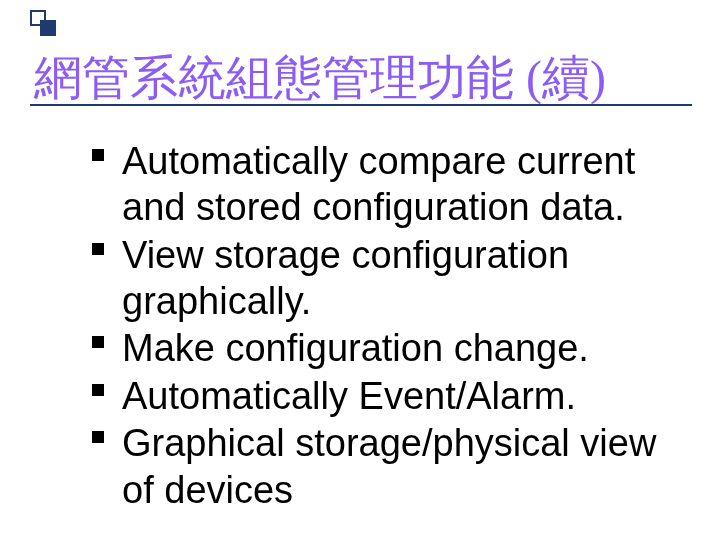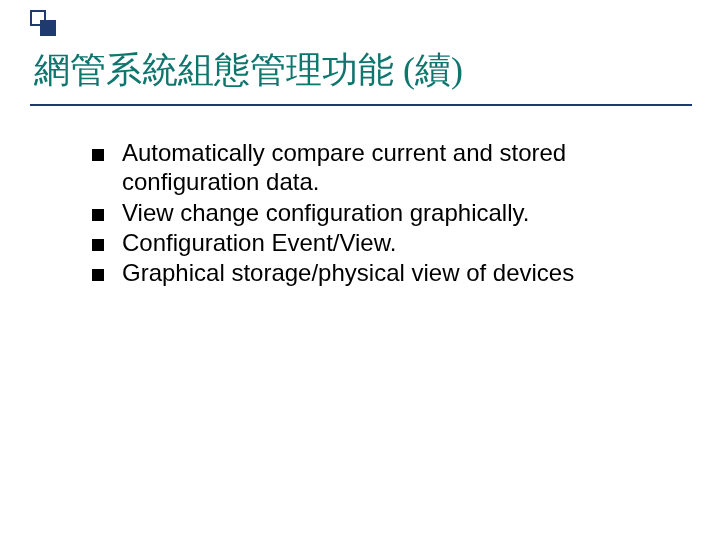--- a/index.html
+++ b/index.html
@@ -48,31 +48,31 @@
     right: 28px;
     top: 104px;
     height: 0;
     border-top: 2px solid #1f3a6e;
   }
   .title {
     position: absolute;
     left: 34px;
     top: 46px;
     font-family: "PMingLiU", "Times New Roman", serif;
-    font-size: 36px;
+    font-size: 48px;
     letter-spacing: 0px;
-    color: #0f766e;
+    color: #8b5cf6;
     white-space: nowrap;
   }
   .body {
     position: absolute;
     left: 92px;
     top: 138px;
     right: 40px;
-    font-size: 24px;
+    font-size: 38px;
     line-height: 1.22;
   }
   .item {
     position: relative;
     padding-left: 30px;
     margin-bottom: 1px;
   }
   .item .bullet {
     position: absolute;
     left: 0;
@@ -94,27 +94,28 @@
   <div class="title">網管系統組態管理功能 (續)</div>
   <div class="rule"></div>
 
   <div class="body">
     <div class="item">
       <span class="bullet"></span>
       <span>Automatically compare current and stored configuration data.</span>
     </div>
     <div class="item">
       <span class="bullet"></span>
-      <span>View change configuration graphically.</span>
+      <span>View storage configuration graphically.</span>
     </div>
     <div class="item">
       <span class="bullet"></span>
+      <span>Make configuration change.</span>
     </div>
     <div class="item">
       <span class="bullet"></span>
-      <span>Configuration Event/View.</span>
+      <span>Automatically Event/Alarm.</span>
     </div>
     <div class="item">
       <span class="bullet"></span>
       <span>Graphical storage/physical view of devices</span>
     </div>
   </div>
 </div>
 
 </body></html>

